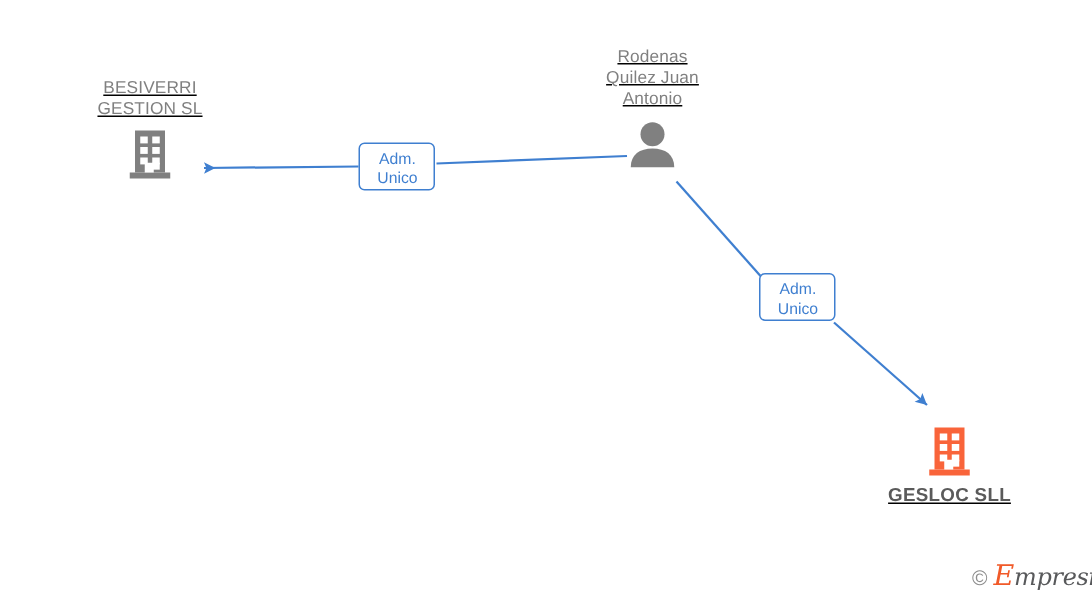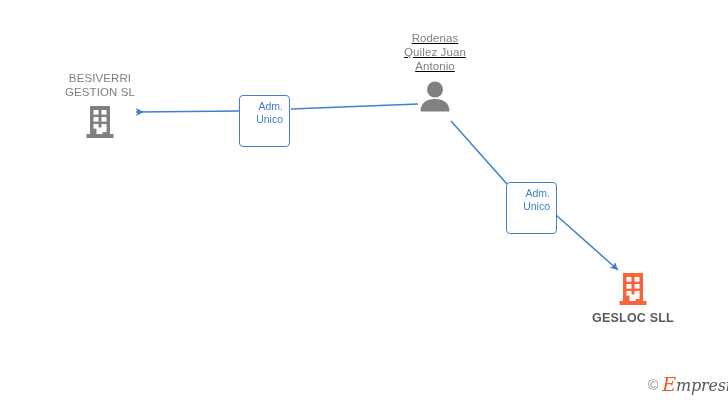--- a/index.html
+++ b/index.html
@@ -46,54 +46,56 @@
     letter-spacing: 0.2px;
   }
   .node-icon {
     display: block;
     margin: 0 auto;
   }
 
   
   #node-besiverri {
     left: 34px;
-    top: 71px;
+    top: 52px;
     width: 132px;
+    text-decoration: underline;
   }
   #node-besiverri .node-icon { margin-top: 6px; }
 
   
   #node-person {
     left: 372px;
     top: 31px;
     width: 126px;
     text-decoration: underline;
   }
   #node-person .node-icon { margin-top: 7px; }
 
   
   #node-gesloc {
     left: 570px;
-    top: 272px;
+    top: 284px;
     width: 126px;
+    text-decoration: underline;
   }
   #node-gesloc .node-label { margin-top: 5px; }
 
   
   .edge-label {
     position: absolute;
     box-sizing: border-box;
     border: 1.3px solid #3f7fd0;
     border-radius: 4px;
     background: #ffffff;
     color: #3f7fd0;
     font-size: 10.5px;
     line-height: 13px;
-    text-align: right;
-    padding: 4px 6px 20px 7px;
+    text-align: center;
+    padding: 4px 6px 0 7px;
     white-space: pre-line;
   }
   #edge-label-1 {
     left: 239px;
     top: 95px;
     width: 51px;
   }
   #edge-label-2 {
     left: 506px;
     top: 182px;

